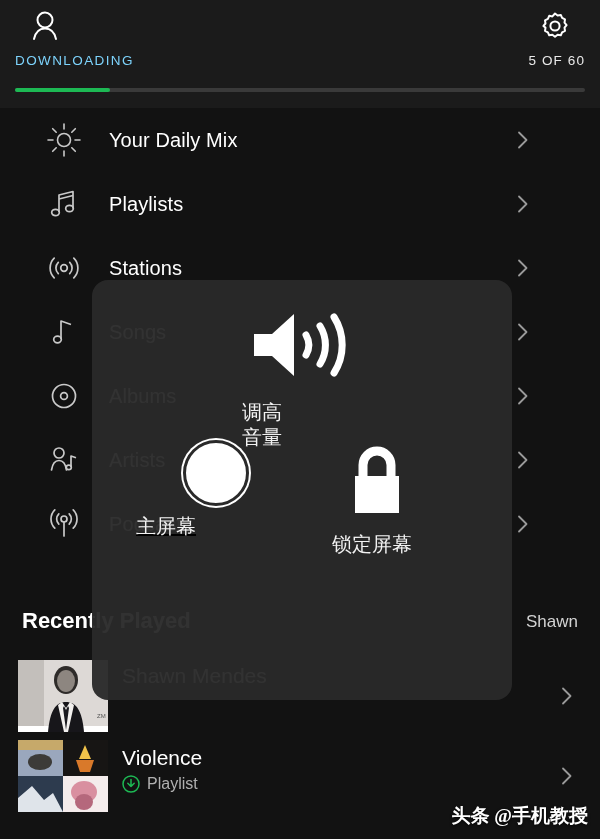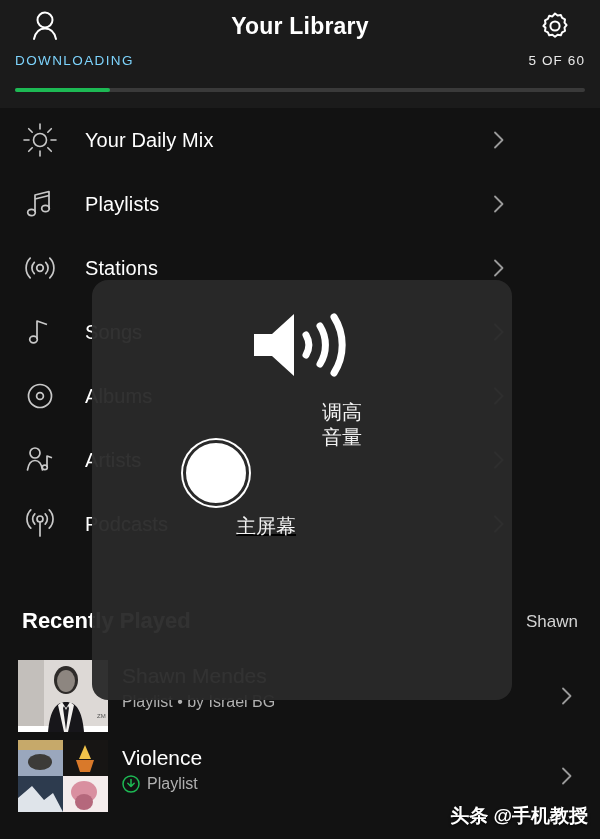--- a/index.html
+++ b/index.html
@@ -34,21 +34,21 @@
   }
   .dl-track {
     position:absolute; top:88px; left:15px; width:570px; height:4px;
     background:#3a3a3a; border-radius:2px;
   }
   .dl-fill { height:100%; background:#1db954; border-radius:2px; }
 
   
   .lib-list { position:absolute; top:108px; left:0; width:600px; }
   .lib-row {
-    position:relative; height:64px; width:532px; cursor:pointer;
+    position:relative; height:64px; width:532px; cursor:pointer;margin-left:24px;
   }
   .lib-ico {
     position:absolute; left:22px; top:50%; transform:translateY(-50%);
     width:36px; height:36px;
   }
   .lib-label {
     position:absolute; left:85px; top:50%; transform:translateY(-50%);
     font-size:20px; color:#ffffff; font-weight:400; letter-spacing:.1px;
   }
   .lib-chev {
@@ -76,58 +76,57 @@
   .rec-txt { position:absolute; left:122px; }
   .rec-name { font-size:21px; color:#ffffff; font-weight:400; }
   .rec-sub { font-size:16px; color:#b0b0b0; margin-top:5px; display:flex; align-items:center; gap:7px; }
   .rec-chev { position:absolute; right:24px; top:50%; transform:translateY(-50%); width:18px; height:18px; }
 
   
   .at-panel {
     position:absolute; left:92px; top:280px; width:420px; height:420px;
     background:rgba(42,42,42,0.96); border-radius:16px; z-index:50;
   }
-  .at-cell { position:absolute; text-align:right; cursor:pointer; }
+  .at-cell { position:absolute; text-align:left; cursor:pointer; }
   .at-lbl {
     color:#f2f2f2; font-size:20px; line-height:25px; margin-top:8px;
     font-family:"DejaVu Sans","Liberation Sans",sans-serif;
   }
   .at-vol { left:150px; top:22px; width:120px; }
   .at-home { left:44px; top:160px; width:160px;text-decoration:underline; }
   .at-lock { left:240px; top:160px; width:160px; }
   .home-circle {
     width:66px; height:66px; border-radius:50%;
     background:#ffffff; border:3px solid #2a2a2a;
     box-shadow:0 0 0 2px #ffffff;
     margin:0 auto;
   }
 
   
   .watermark {
     position:absolute; right:12px; bottom:10px; z-index:60;
     font-size:19px; font-weight:bold; color:#ffffff;
-    font-family:Liberation Sans, sans-serif;
+    font-family:Liberation Serif, serif;
     text-shadow:0 1px 3px rgba(0,0,0,.85);
     margin-top:10px;
   }
 </style>
 </head>
 <body>
 
 <div id="screen">
 
   <div class="header">
     <div class="hdr-icon left">
       <svg viewBox="0 0 40 40" width="40" height="40">
         <circle cx="20" cy="14" r="7.5" fill="none" stroke="#fff" stroke-width="2"></circle>
         <path d="M9 33c1.5-7 5.5-10.5 11-10.5S29.5 26 31 33" fill="none" stroke="#fff" stroke-width="2" stroke-linecap="round"></path>
       </svg>
     </div>
 
-    <div class="hdr-title">Your Library</div>
 
     <div class="hdr-icon right">
       <svg viewBox="0 0 40 40" width="40" height="40">
         <g fill="none" stroke="#fff" stroke-width="2" stroke-linejoin="round">
           <path d="M20 7.5l2.6 2.0 3.2-.6 1.3 3.0 2.9 1.5-.5 3.2 2.1 2.5-2.1 2.5.5 3.2-2.9 1.5-1.3 3.0-3.2-.6-2.6 2.0-2.6-2.0-3.2.6-1.3-3.0-2.9-1.5.5-3.2L8.4 20l2.1-2.5-.5-3.2 2.9-1.5 1.3-3.0 3.2.6z"></path>
           <circle cx="20" cy="20" r="4.6"></circle>
         </g>
       </svg>
     </div>
 
@@ -245,23 +244,20 @@
             <rect x="0" y="66" width="90" height="6" fill="#fff"></rect>
             <ellipse cx="48" cy="20" rx="12" ry="14" fill="#2e2b29"></ellipse>
             <ellipse cx="48" cy="21" rx="9" ry="11" fill="#8d8680"></ellipse>
             <path d="M30 72c2-22 8-30 18-30s16 8 18 30z" fill="#17161a"></path>
             <path d="M44 42l4 6 4-6 4 3-6 27h-4l-6-27z" fill="#f2f0ee"></path>
             <path d="M46 46l2 4 2-4 1 2-3 22-3-22z" fill="#1a1a1f"></path>
             <text x="79" y="58" font-size="6" fill="#555" font-family="Liberation Sans,sans-serif">ZM</text>
           </svg></div>
         <div class="rec-txt" style="top:8px">
           <div class="rec-name">Shawn Mendes</div>
-          <div class="rec-sub">
-            <span>Playlist • by Israel BG</span>
-          </div>
         </div>
         <div class="rec-chev"><svg viewBox="0 0 18 18" width="18" height="18">
             <path d="M5 1.5L12.5 9 5 16.5" fill="none" stroke="#9a9a9a" stroke-width="1.8" stroke-linecap="round" stroke-linejoin="round"></path>
           </svg></div>
       </div>
       <div class="rec-row" style="top: 736px; padding-left: 22px;">
         <div class="rec-art"><svg viewBox="0 0 90 72" width="90" height="72">
             <rect x="0" y="0" width="45" height="36" fill="#9aa7bd"></rect>
             <rect x="0" y="0" width="45" height="10" fill="#c6a96a"></rect>
             <ellipse cx="22" cy="22" rx="12" ry="8" fill="#3c3b38"></ellipse>
@@ -303,18 +299,25 @@
       </svg>
       <div class="at-lbl">调高</div>
       <div class="at-lbl" style="margin-top:0">音量</div>
     </div>
 
     <div class="at-cell at-home">
       <div class="home-circle"></div>
       <div class="at-lbl">主屏幕</div>
     </div>
 
+    <div class="at-cell at-lock">
+      <svg viewBox="0 0 90 80" width="90" height="80">
+        <path d="M31 36V25a14 14 0 0 1 28 0v11" fill="none" stroke="#fff" stroke-width="9"></path>
+        <rect x="23" y="36" width="44" height="37" fill="#fff"></rect>
+      </svg>
+      <div class="at-lbl">锁定屏幕</div>
+    </div>
 
   </div>
 
   <div class="watermark">头条 @手机教授</div>
 
 </div>
 
 </body></html>

